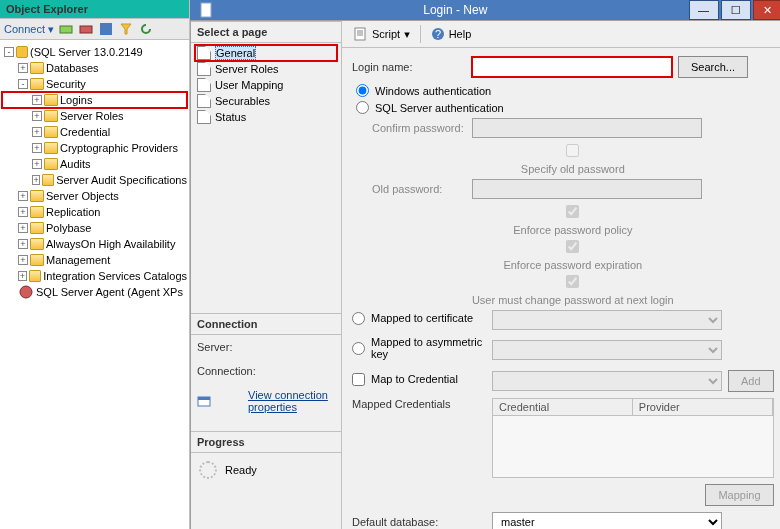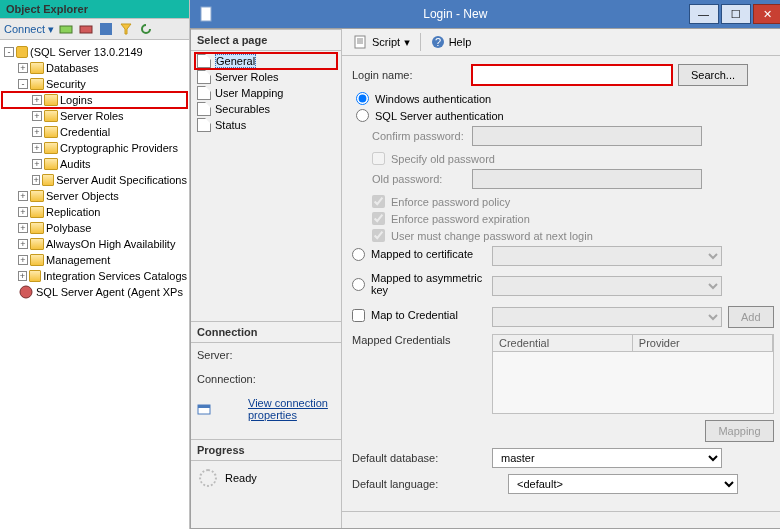--- a/index.html
+++ b/index.html
@@ -44,21 +44,21 @@
   .sep { width:1px; height:18px; background:#c0c0c0; }
   .form { padding:8px 10px; flex:1; overflow:auto; }
   .row { display:flex; align-items:center; margin-bottom:6px; }
   .lblcol { width:120px; color:#333; }
   .lblcol.sub { padding-left:20px; color:#888; }
   input[type=text], select { height:20px; border:1px solid #a0a0a0; background:#fff; padding:0 4px; }
   input[disabled], select[disabled] { background:#e8e8e8; color:#888; }
   .btn { height:22px; padding:0 12px; border:1px solid #888; background:#e6e6e6; cursor:pointer; }
   .btn:disabled { color:#9a9a9a; }
   .radio, .chk { display:flex; align-items:center; gap:6px; margin-bottom:4px; }
-  .chk.dis, .radio.dis { color:#888; }
+  .chk.dis, .radio.dis { color:#888;flex-direction:column; }
   .chk input, .radio input { margin:0; }
   .cred-grid { border:1px solid #c0c0c0; background:#f7f7f7; height:80px; }
   .cred-hdr { display:flex; border-bottom:1px solid #c0c0c0; background:#efefef; }
   .cred-hdr div { flex:1; padding:2px 6px; border-right:1px solid #c0c0c0; color:#555; }
   .dlg-footer { display:flex; justify-content:flex-end; gap:8px; padding:8px 12px; border-top:1px solid #c0c0c0; background:#f0f0f0; }
   svg { display:block; }
 </style>
 </head>
 <body>
 

